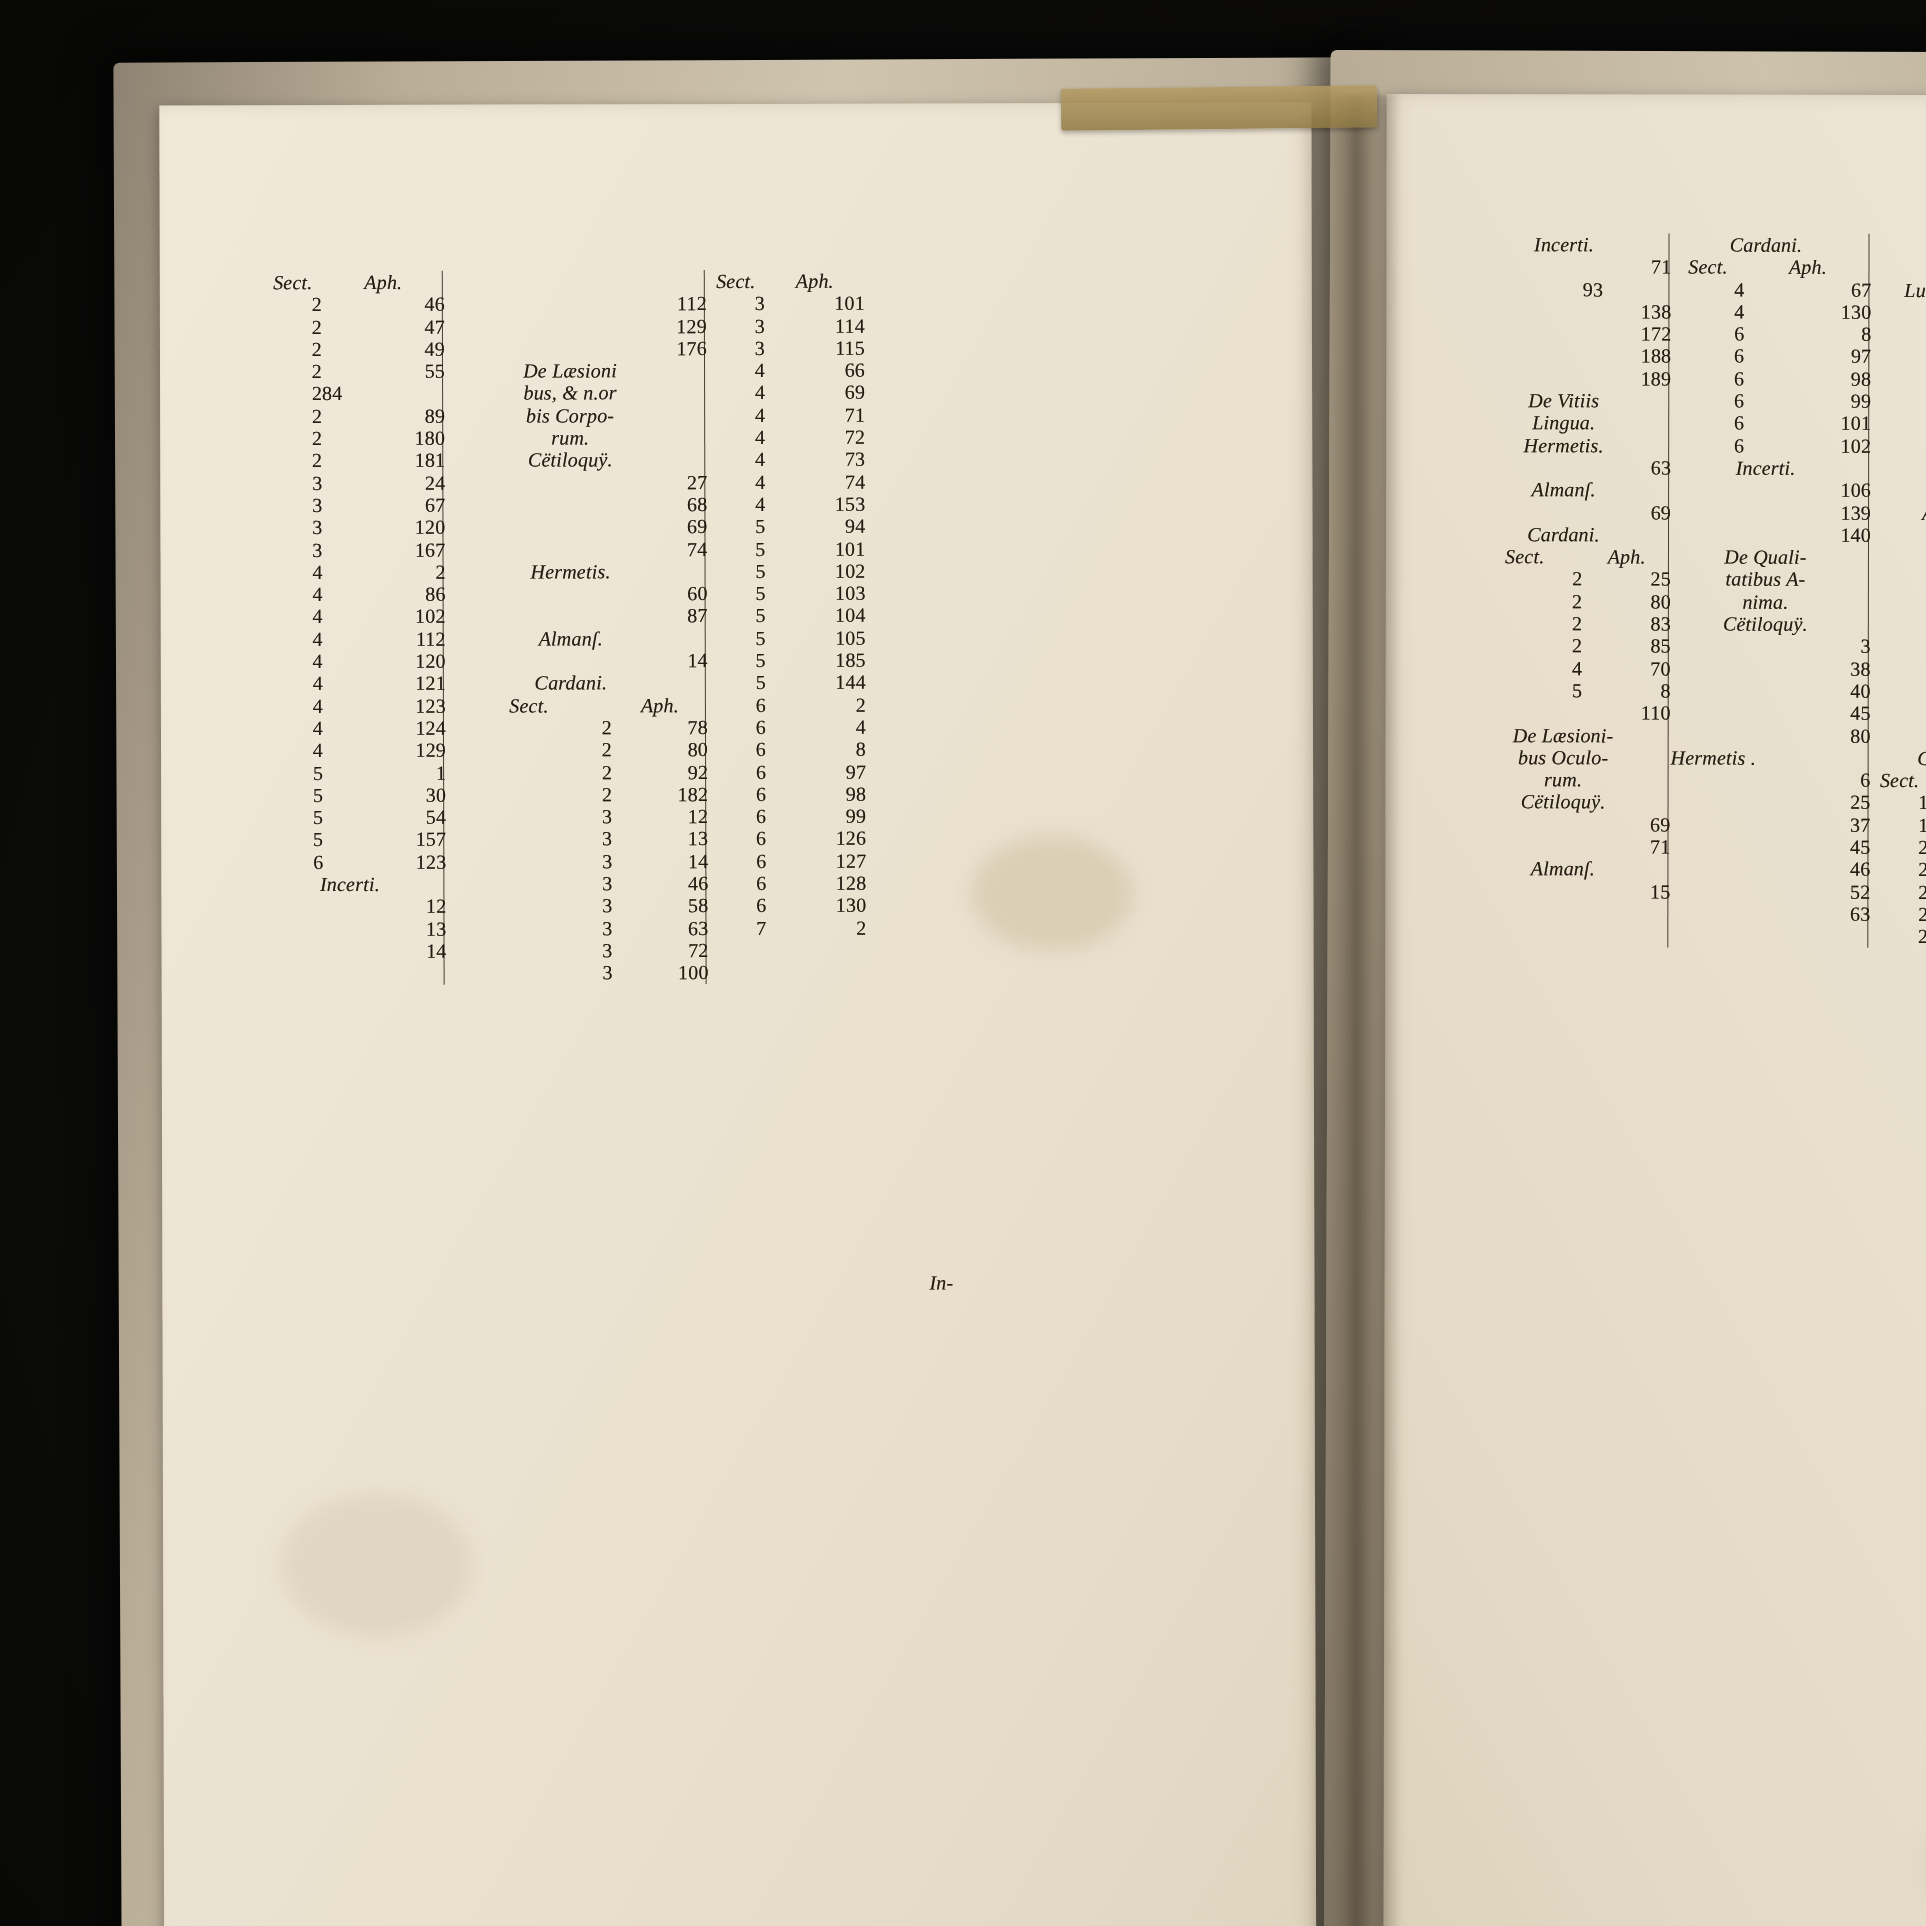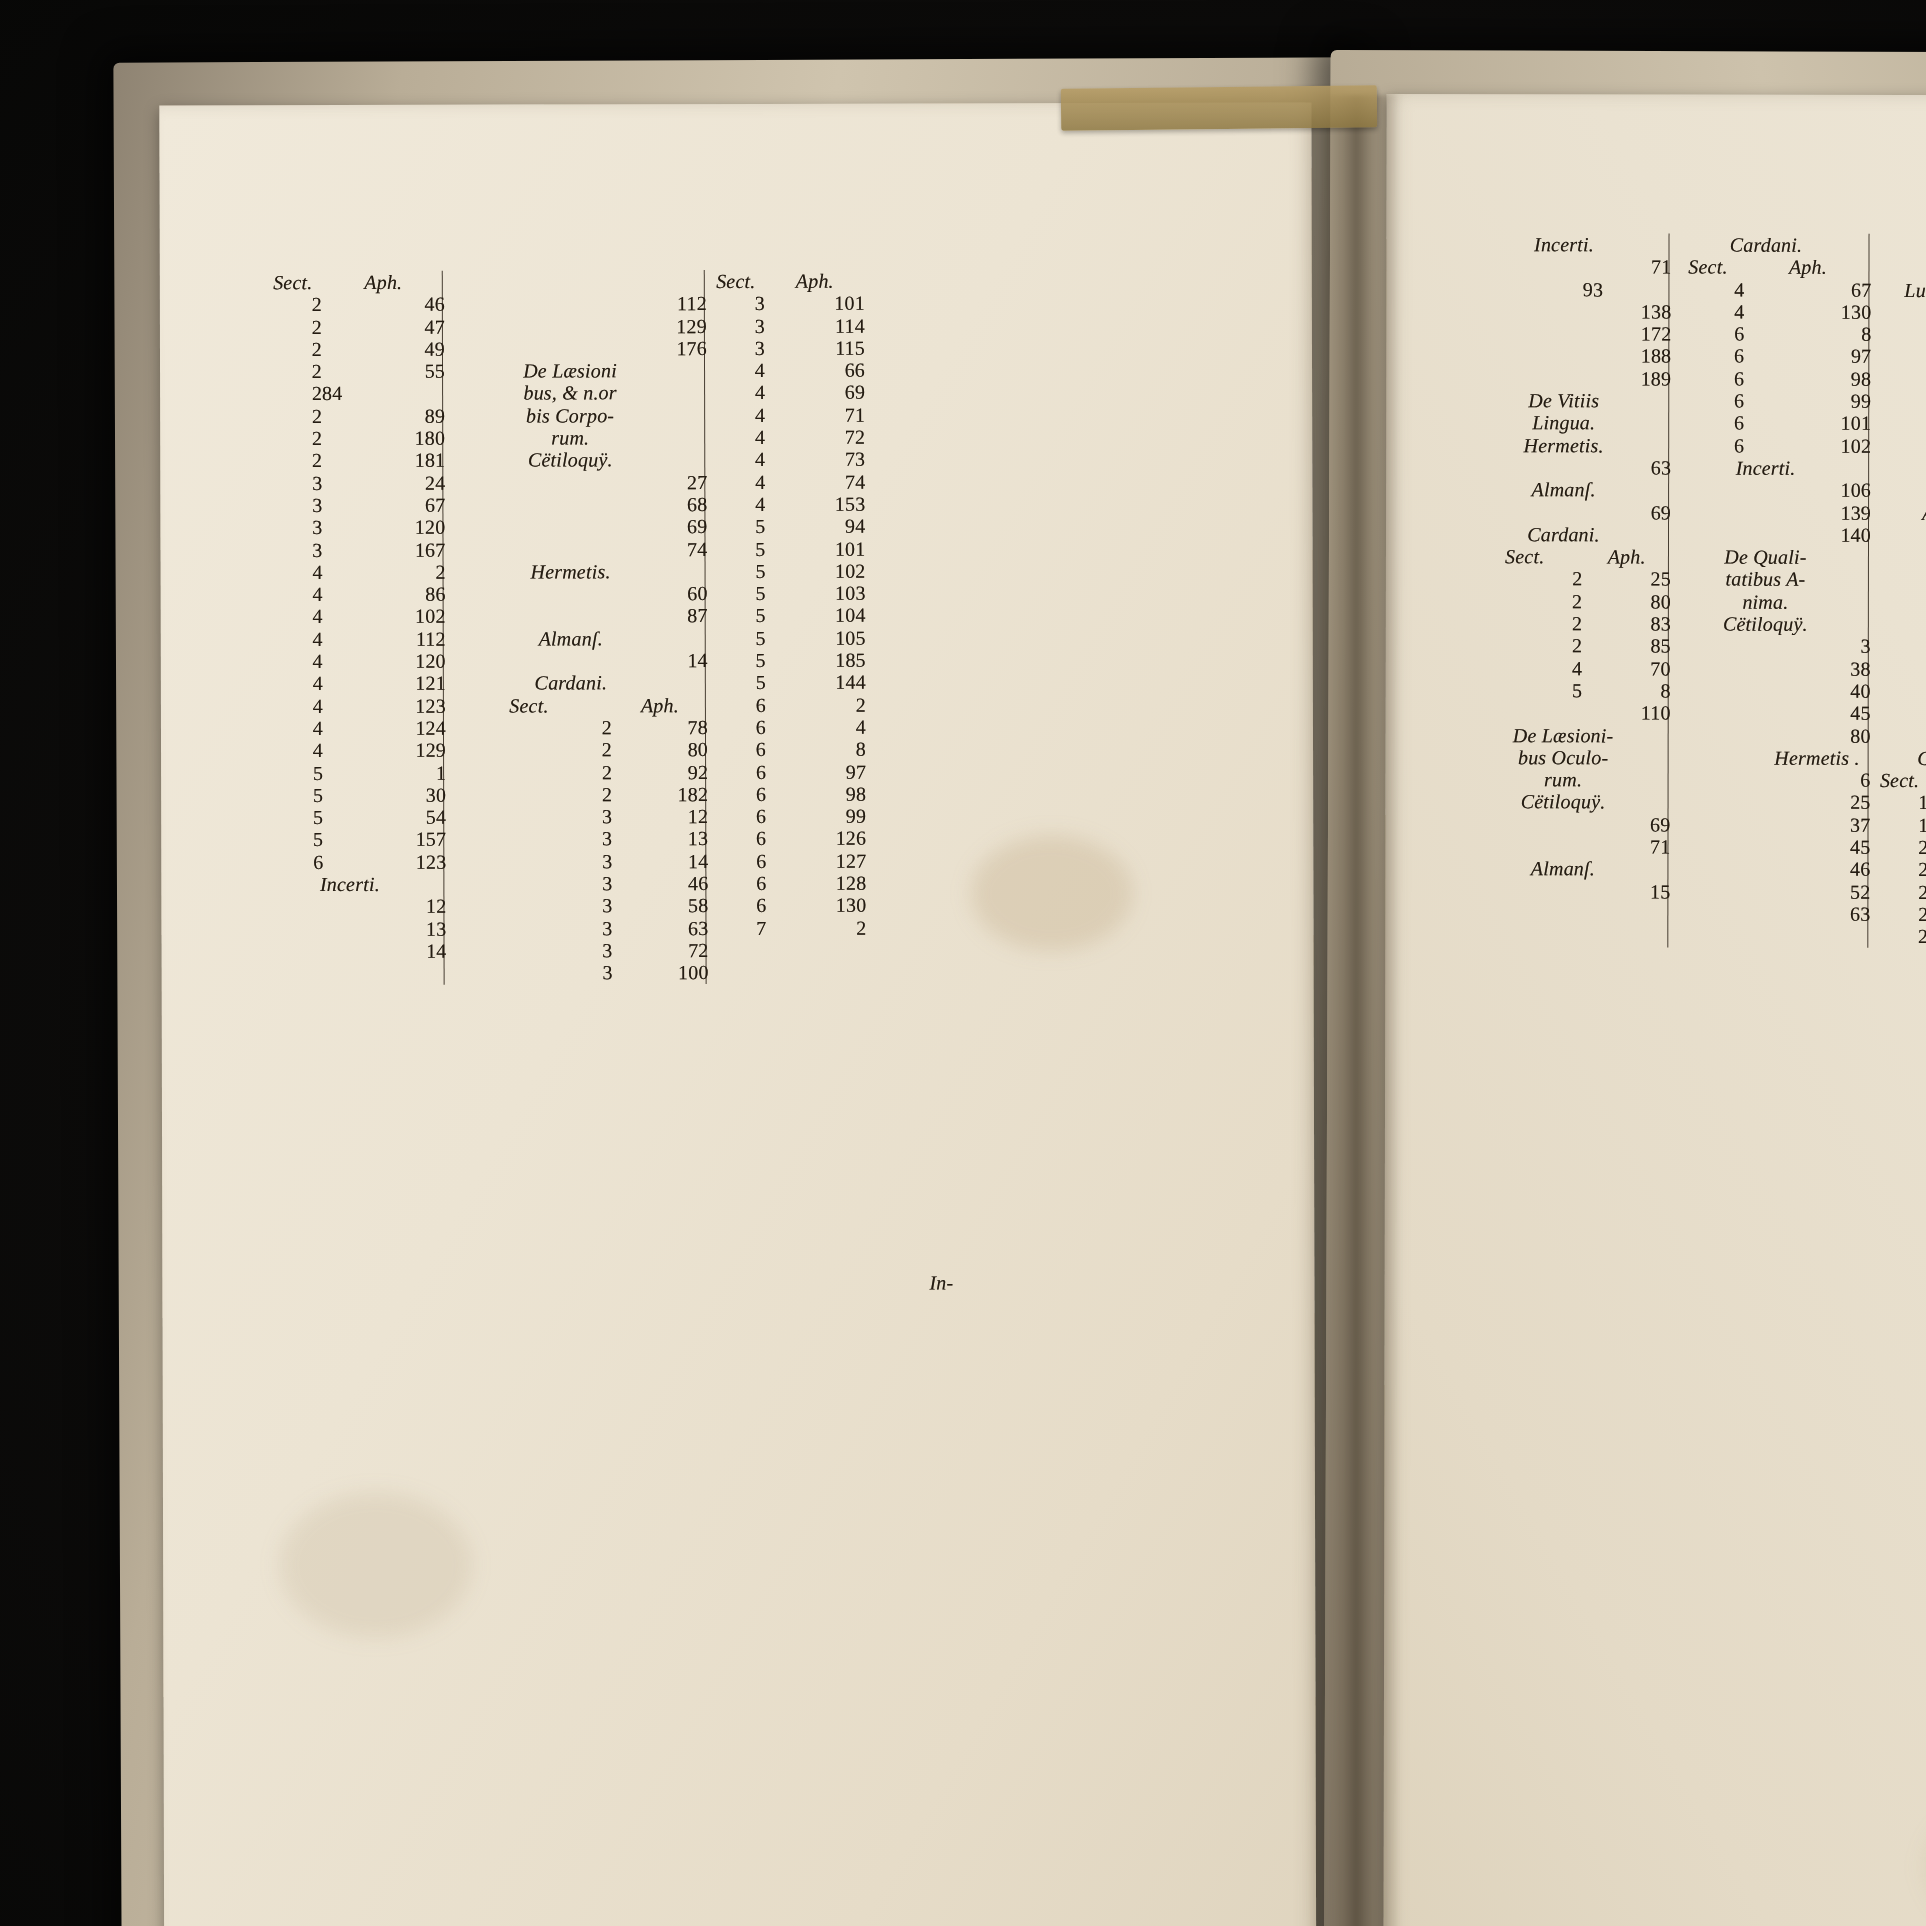--- a/index.html
+++ b/index.html
@@ -723,21 +723,21 @@
               </div>
               <div class="rowline">
                 <span class="cell lbl" style="width: 73px; display: inline-block; text-align: right;"></span>
                 <span class="cell num" style="width: 127px; display: inline-block; text-align: right;">45</span>
               </div>
               <div class="rowline">
                 <span class="cell lbl" style="width: 73px; display: inline-block; text-align: right;"></span>
                 <span class="cell num" style="width: 127px; display: inline-block; text-align: right;">80</span>
               </div>
               <div class="rowline">
-                <span class="cell lbl" style="width: 189px; display: inline-block; text-align: right;">Hermetis .</span>
+                <span class="cell lbl" style="width: 189px; display: inline-block; text-align: left;">Hermetis .</span>
                 <span class="cell lbl" style="width: 0px; display: inline-block; text-align: center;"></span>
               </div>
               <div class="rowline">
                 <span class="cell lbl" style="width: 73px; display: inline-block; text-align: right;"></span>
                 <span class="cell num" style="width: 127px; display: inline-block; text-align: right;">6</span>
               </div>
               <div class="rowline">
                 <span class="cell lbl" style="width: 73px; display: inline-block; text-align: right;"></span>
                 <span class="cell num" style="width: 127px; display: inline-block; text-align: right;">25</span>
               </div>

